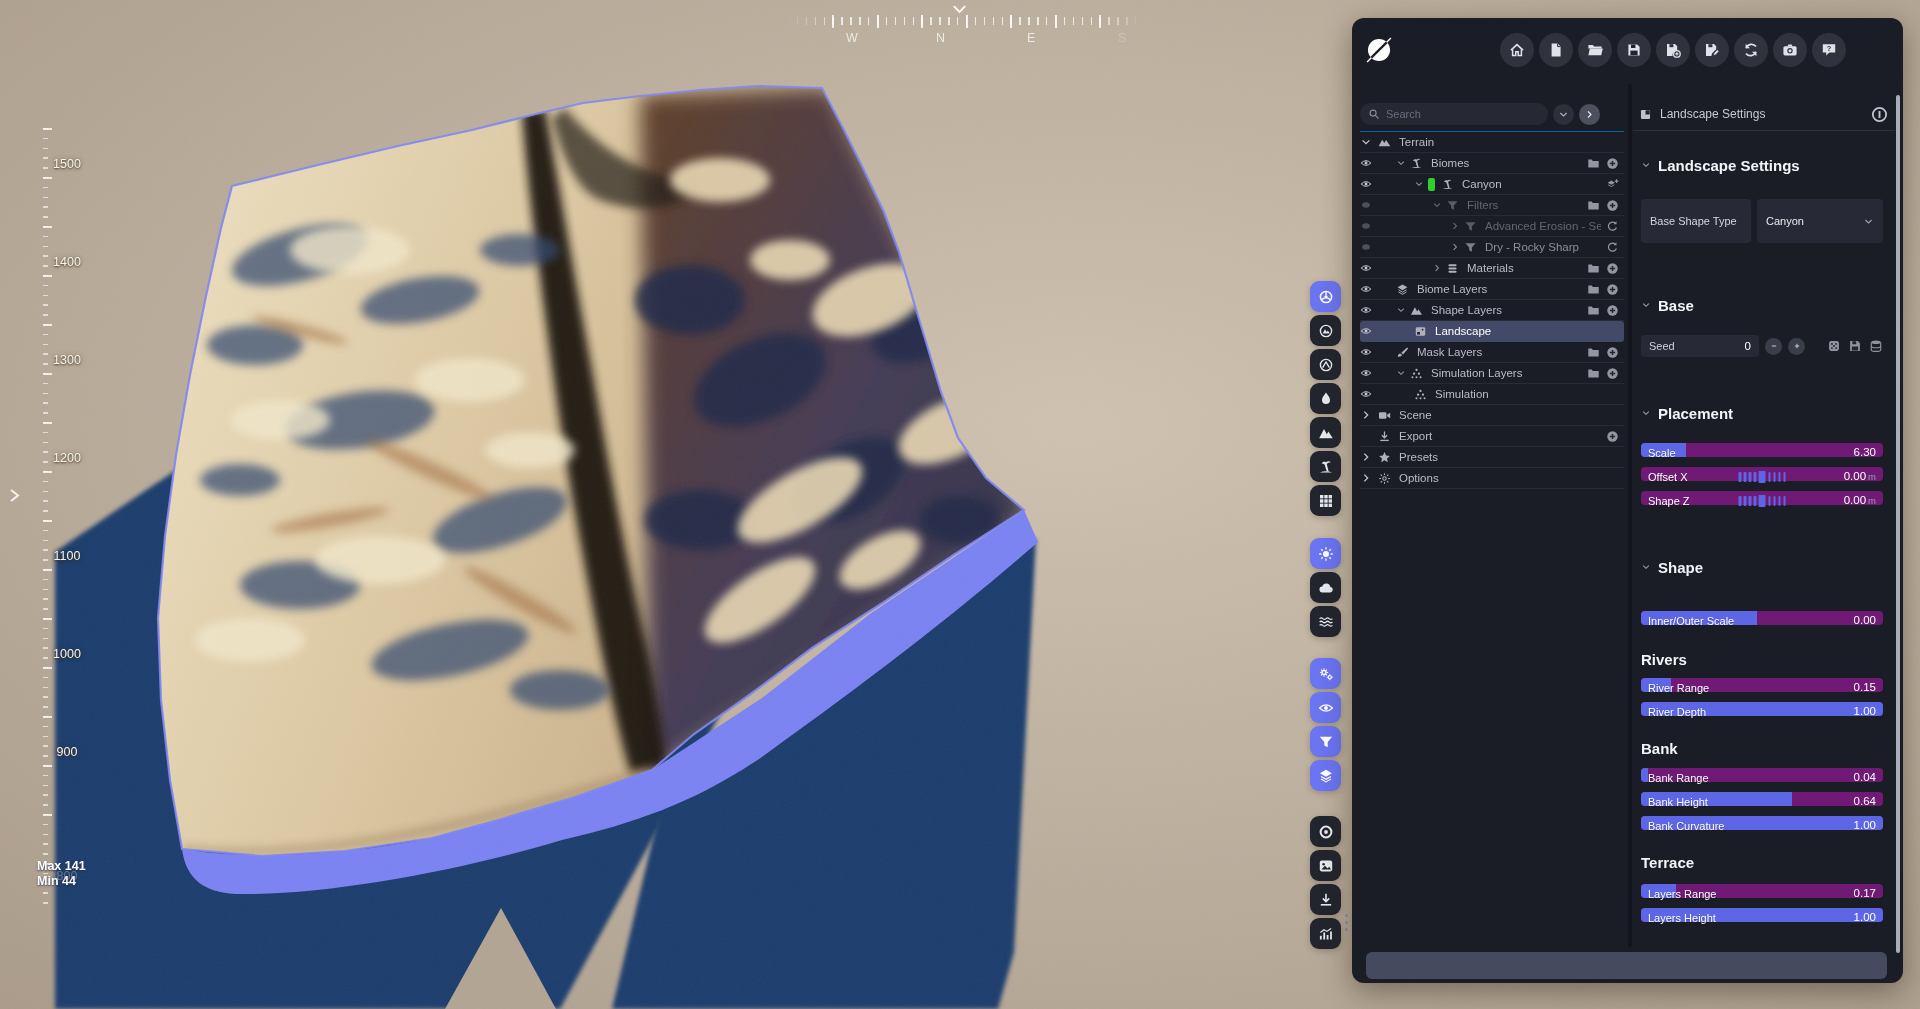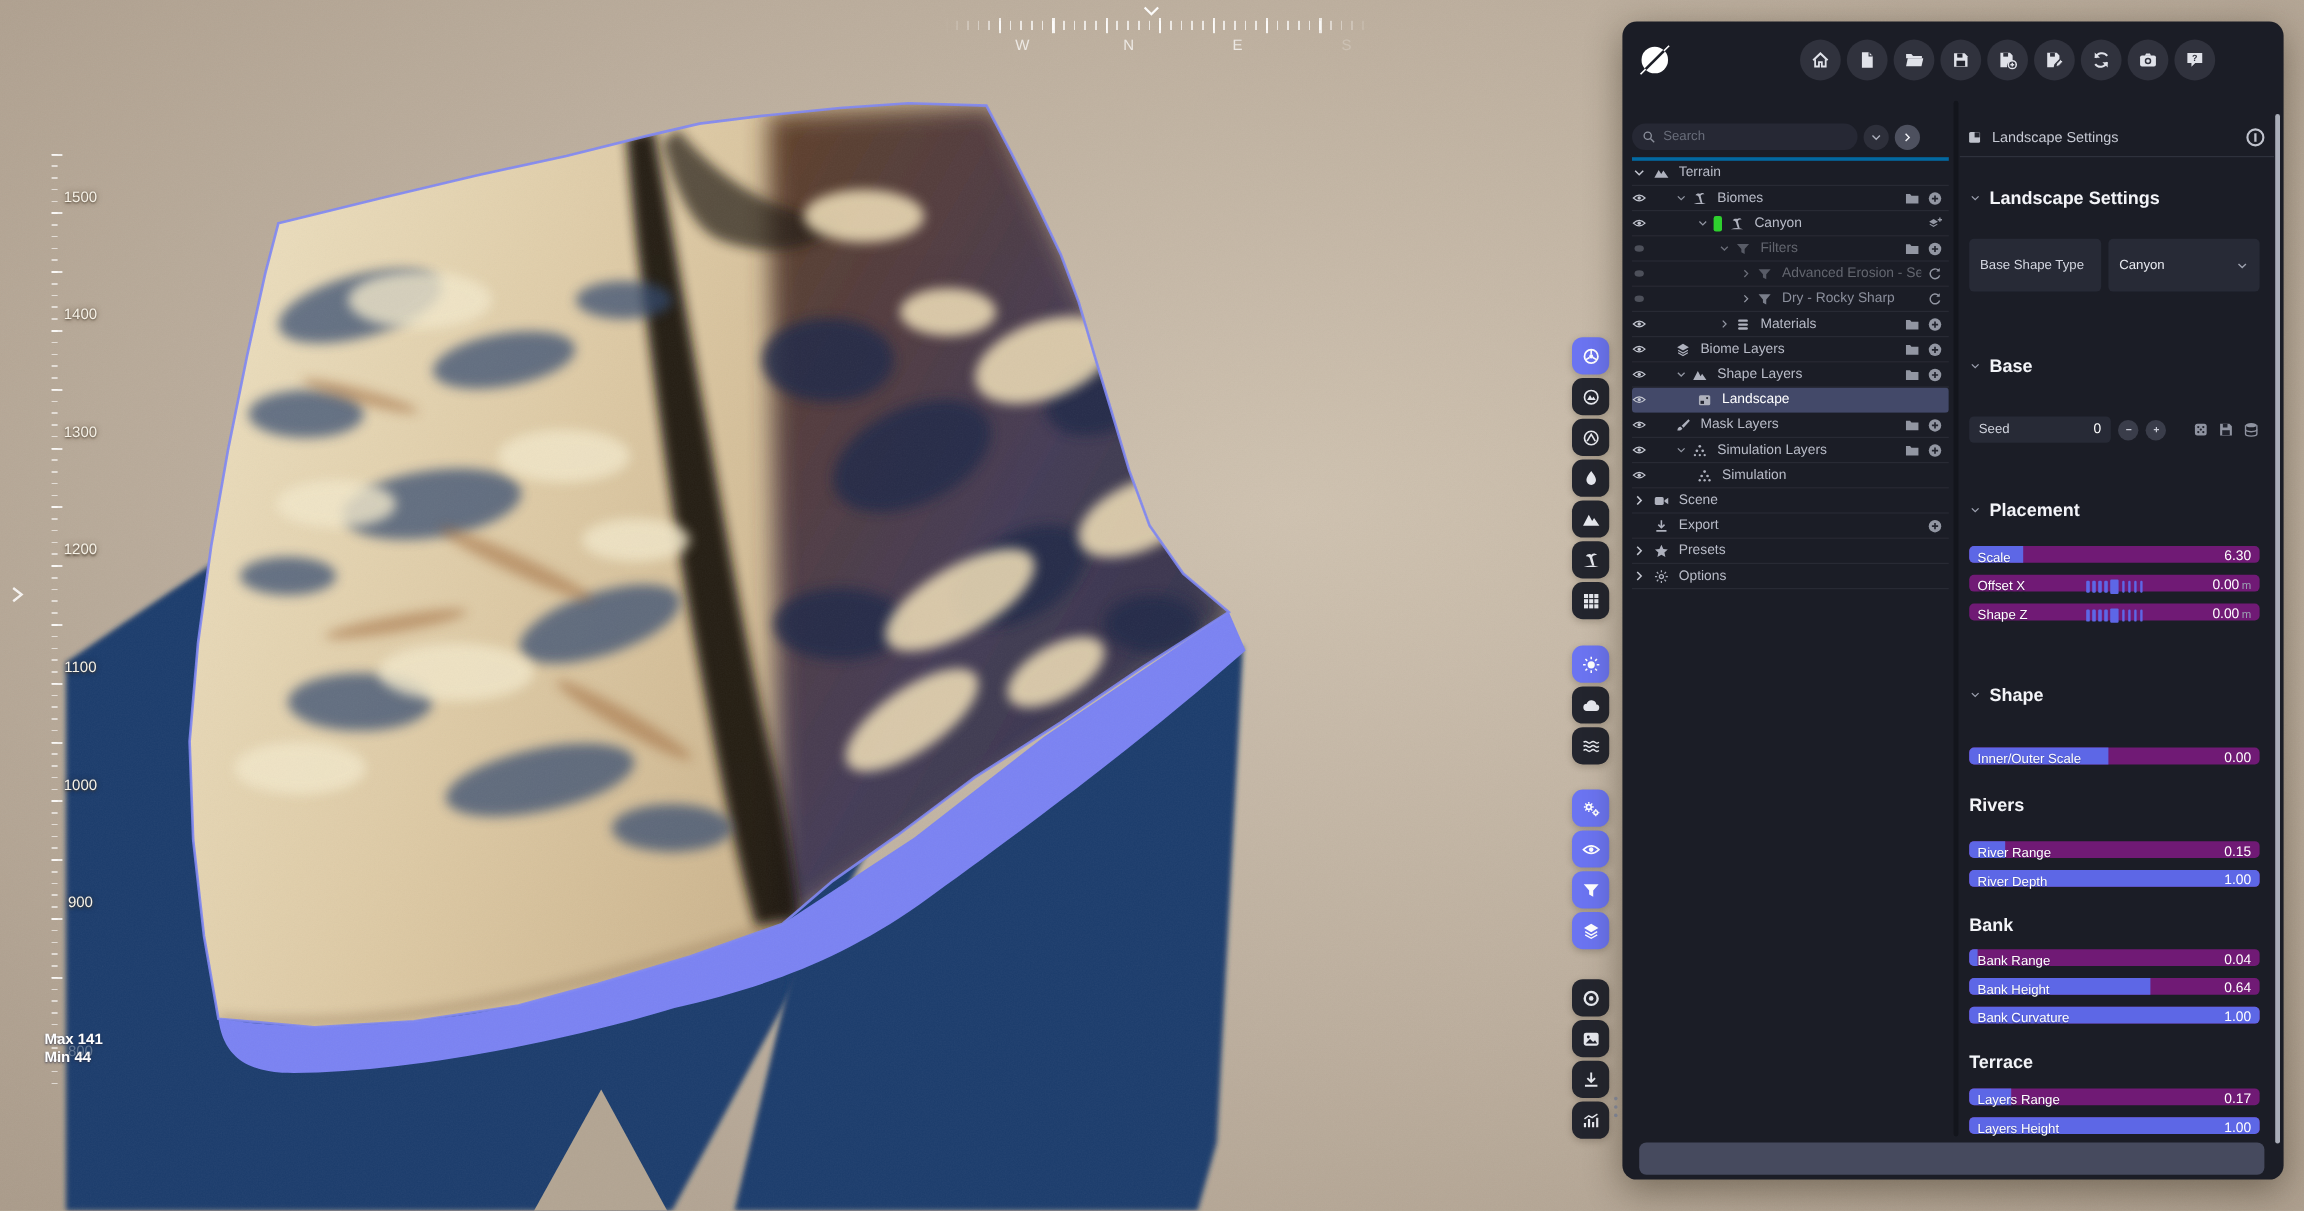--- a/index.html
+++ b/index.html
@@ -58,21 +58,21 @@
   #search-row{display:flex;align-items:center;gap:5px;margin-top:19px;height:22px}
   .swrap{position:relative;flex:0 0 188px}
   .swrap .ic{position:absolute;left:8px;top:5px;width:12px;height:12px;color:#8a8e9a}
   #search{width:100%;height:22px;box-sizing:border-box;background:#262834;border:none;border-radius:11px;
           color:#c7cad4;font-size:11px;padding:0 8px 0 26px;outline:none;font-family:inherit}
   #search::placeholder{color:#696d7a}
   .scbtn{width:21px;height:21px;border-radius:50%;background:#2d2f3a;color:#aeb1bd;
          display:flex;align-items:center;justify-content:center}
   .scbtn .ic{width:11px;height:11px}
   .scbtn.go{background:#4d505e;color:#f0f1f5}
-  #tree{margin-top:6px;border-top:3px solid #0369a1}
+  #tree{margin-top:6px;border-top:1px solid #0369a1}
   .trow{display:flex;align-items:center;height:20px;border-bottom:1px solid #282a34;
         font-size:11.5px;color:#b9bcc8;padding-right:4px}
   .cell1{width:18px;display:flex;align-items:center;color:#c3c6d0;flex:0 0 18px}
   .cell1 .ic{width:12px;height:12px}
   .cell1.de{color:#4d505a}
   .trow .chev{width:14px;flex:0 0 14px;color:#9296a2;display:flex}
   .trow .chev .ic{width:10px;height:10px}
   .tag{width:7px;height:13px;border-radius:2px;margin-right:6px;flex:0 0 7px}
   .nicon{width:16px;flex:0 0 16px;margin-right:5px;color:#aeb1bd;display:flex}
   .nicon .ic{width:13px;height:13px}
@@ -934,21 +934,21 @@
           </span>
         </div>
         <div class="t1" style="margin-top: 52px; text-align: center;">
           <span class="chv">
             <svg class="ic" viewBox="0 0 16 16" style="width:10px;height:10px">
               <path d="M3.5 5.8 8 10.2 12.5 5.8" fill="none" stroke="currentColor" stroke-width="1.7"></path>
             </svg>
           </span>
           <span>Base</span>
         </div>
-        <div class="seedrow" style="margin-top: 32px;">
+        <div class="seedrow" style="margin-top: 20px;">
           <span class="seedbox">
             <span>Seed</span>
             <b>0</b>
           </span>
       <span class="cbtn">
             <svg class="ic" viewBox="0 0 16 16" style="width:10px;height:10px">
               <path d="M4.5 8h7" stroke="currentColor" stroke-width="1.6"></path>
             </svg>
           </span>
       <span class="cbtn">
@@ -1035,21 +1035,21 @@
           <span>Shape</span>
         </div>
         <div class="srow" style="margin-top: 34px;">
           <div class="sfill" style="width:48%"></div>
           <span class="slabel">Inner/Outer Scale</span>
           <span class="sval">0.00</span>
         </div>
         <div class="t1" style="margin-top: 24px;">
           <span>Rivers</span>
         </div>
-        <div class="srow" style="margin-top: 20px; padding-left: 38px;">
+        <div class="srow" style="margin-top: 9px; padding-left: 38px;">
           <div class="sfill" style="width:12.5%"></div>
           <span class="slabel">River Range</span>
           <span class="sval">0.15</span>
         </div>
         <div class="srow" style="margin-top: 10px;">
           <div class="sfill full" style="width:100%"></div>
           <span class="slabel">River Depth</span>
           <span class="sval">1.00</span>
         </div>
         <div class="t1" style="margin-top: 22px;">

